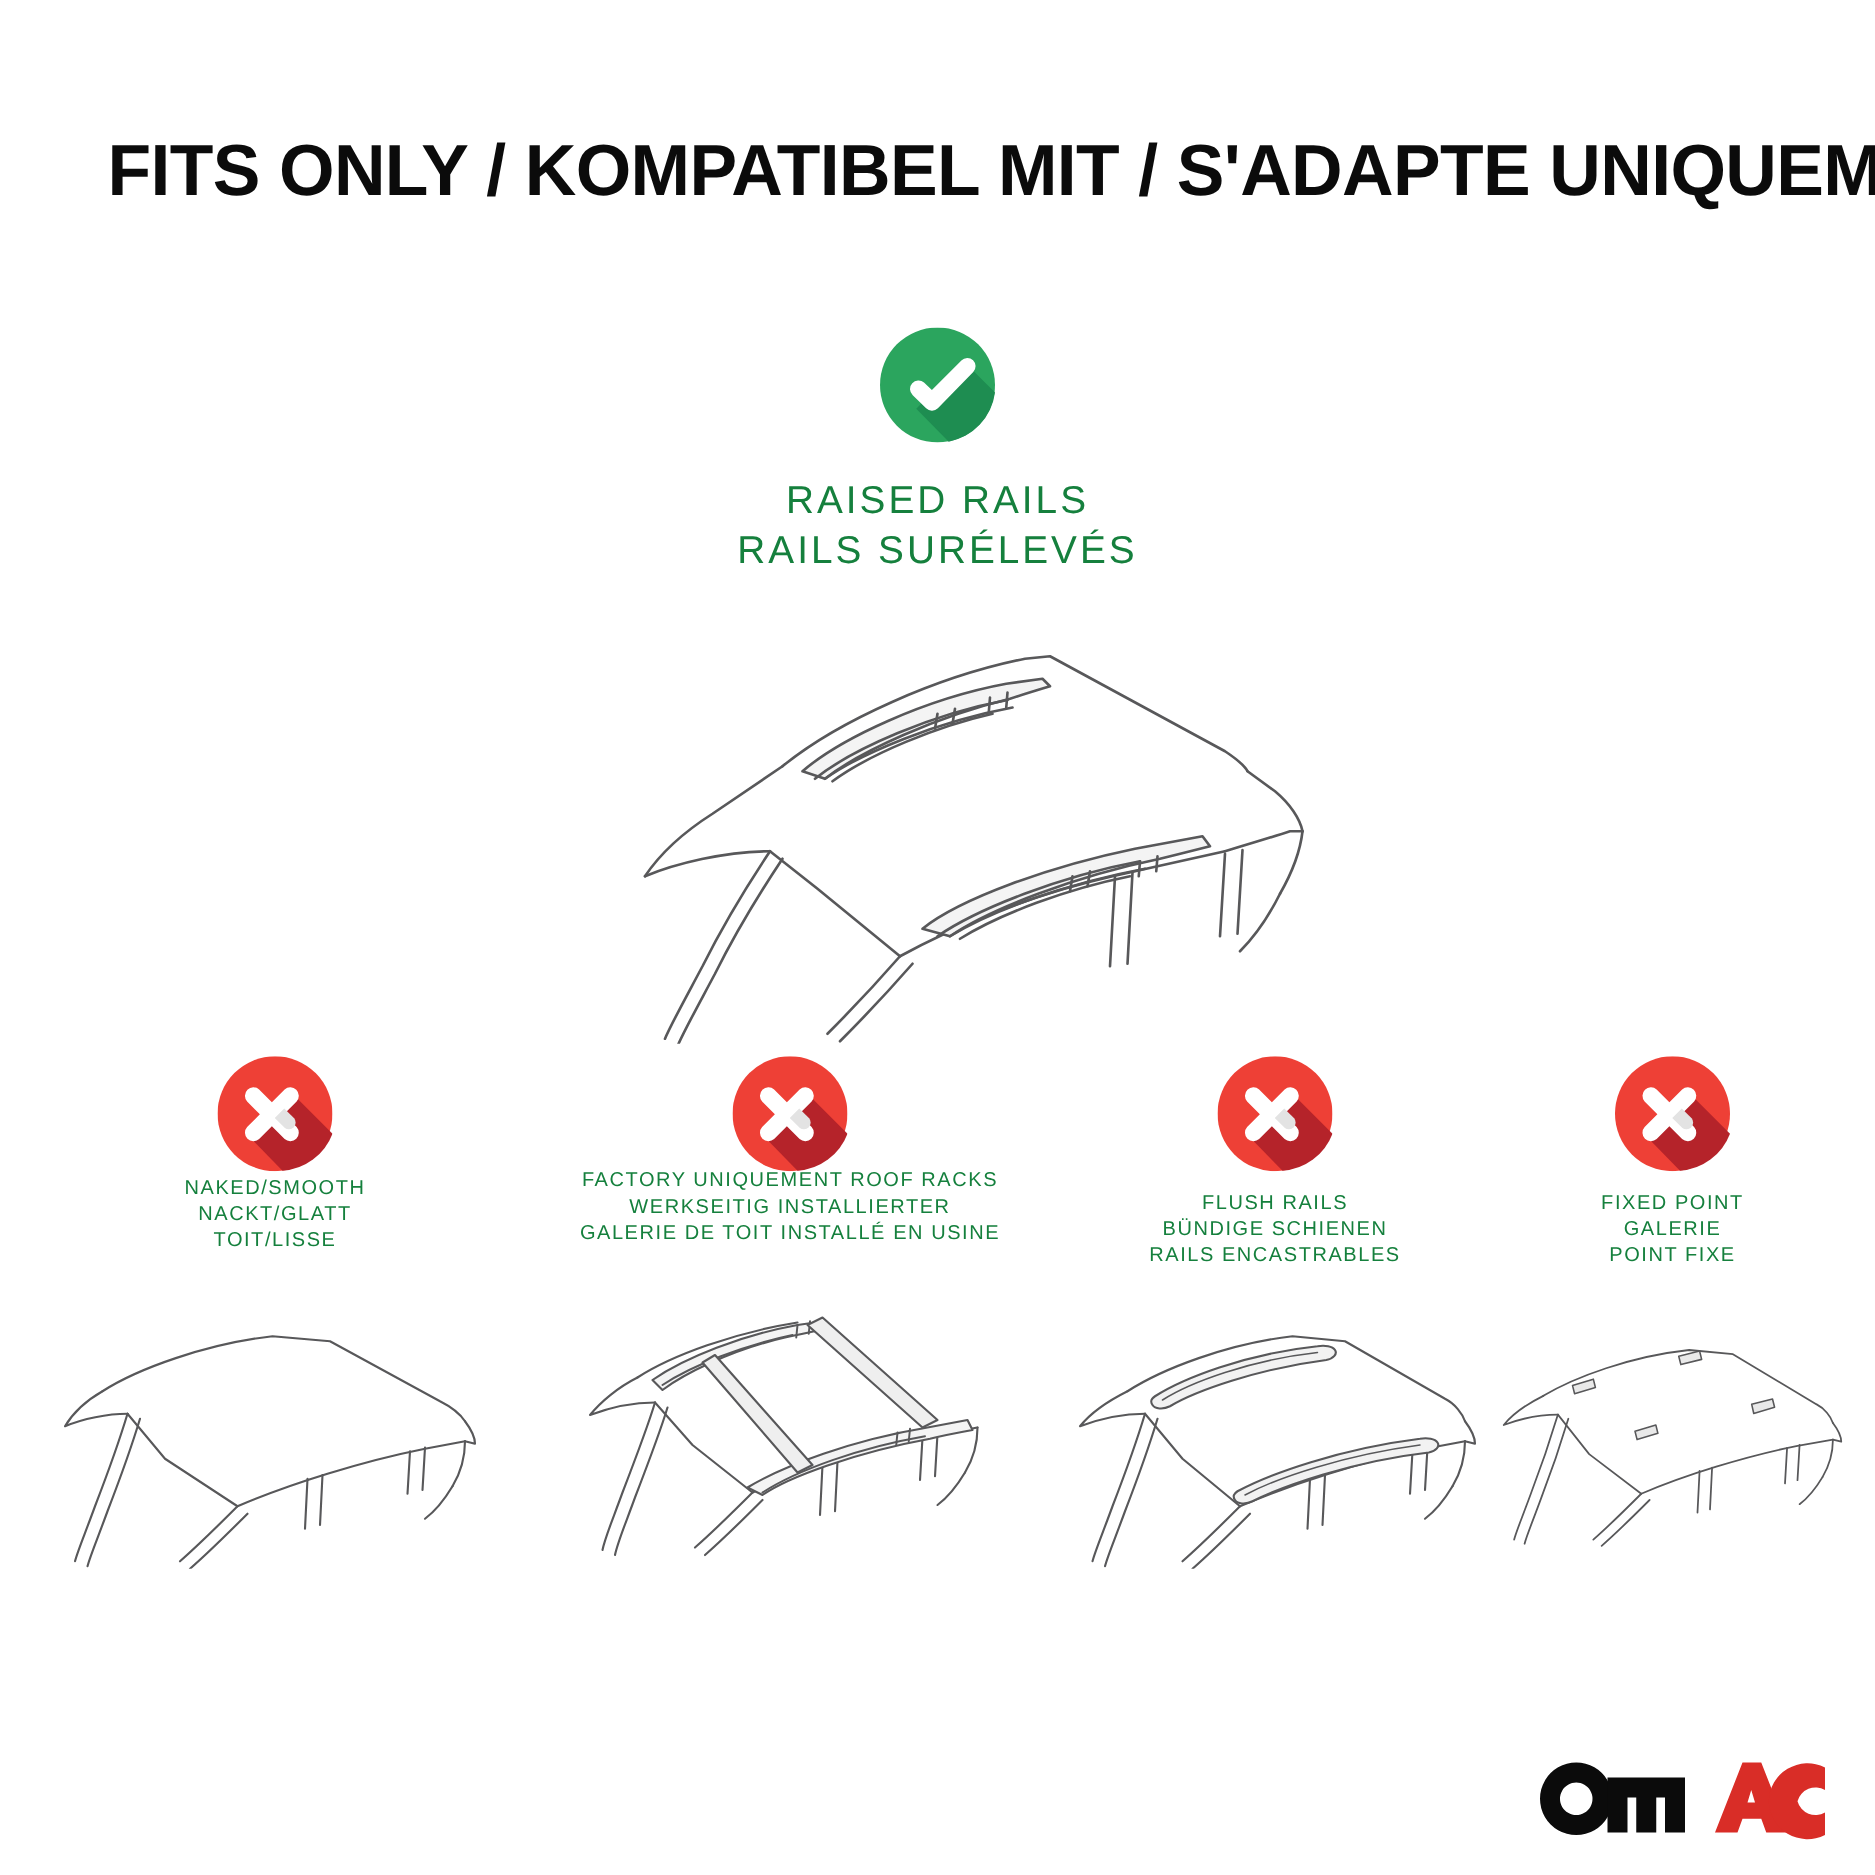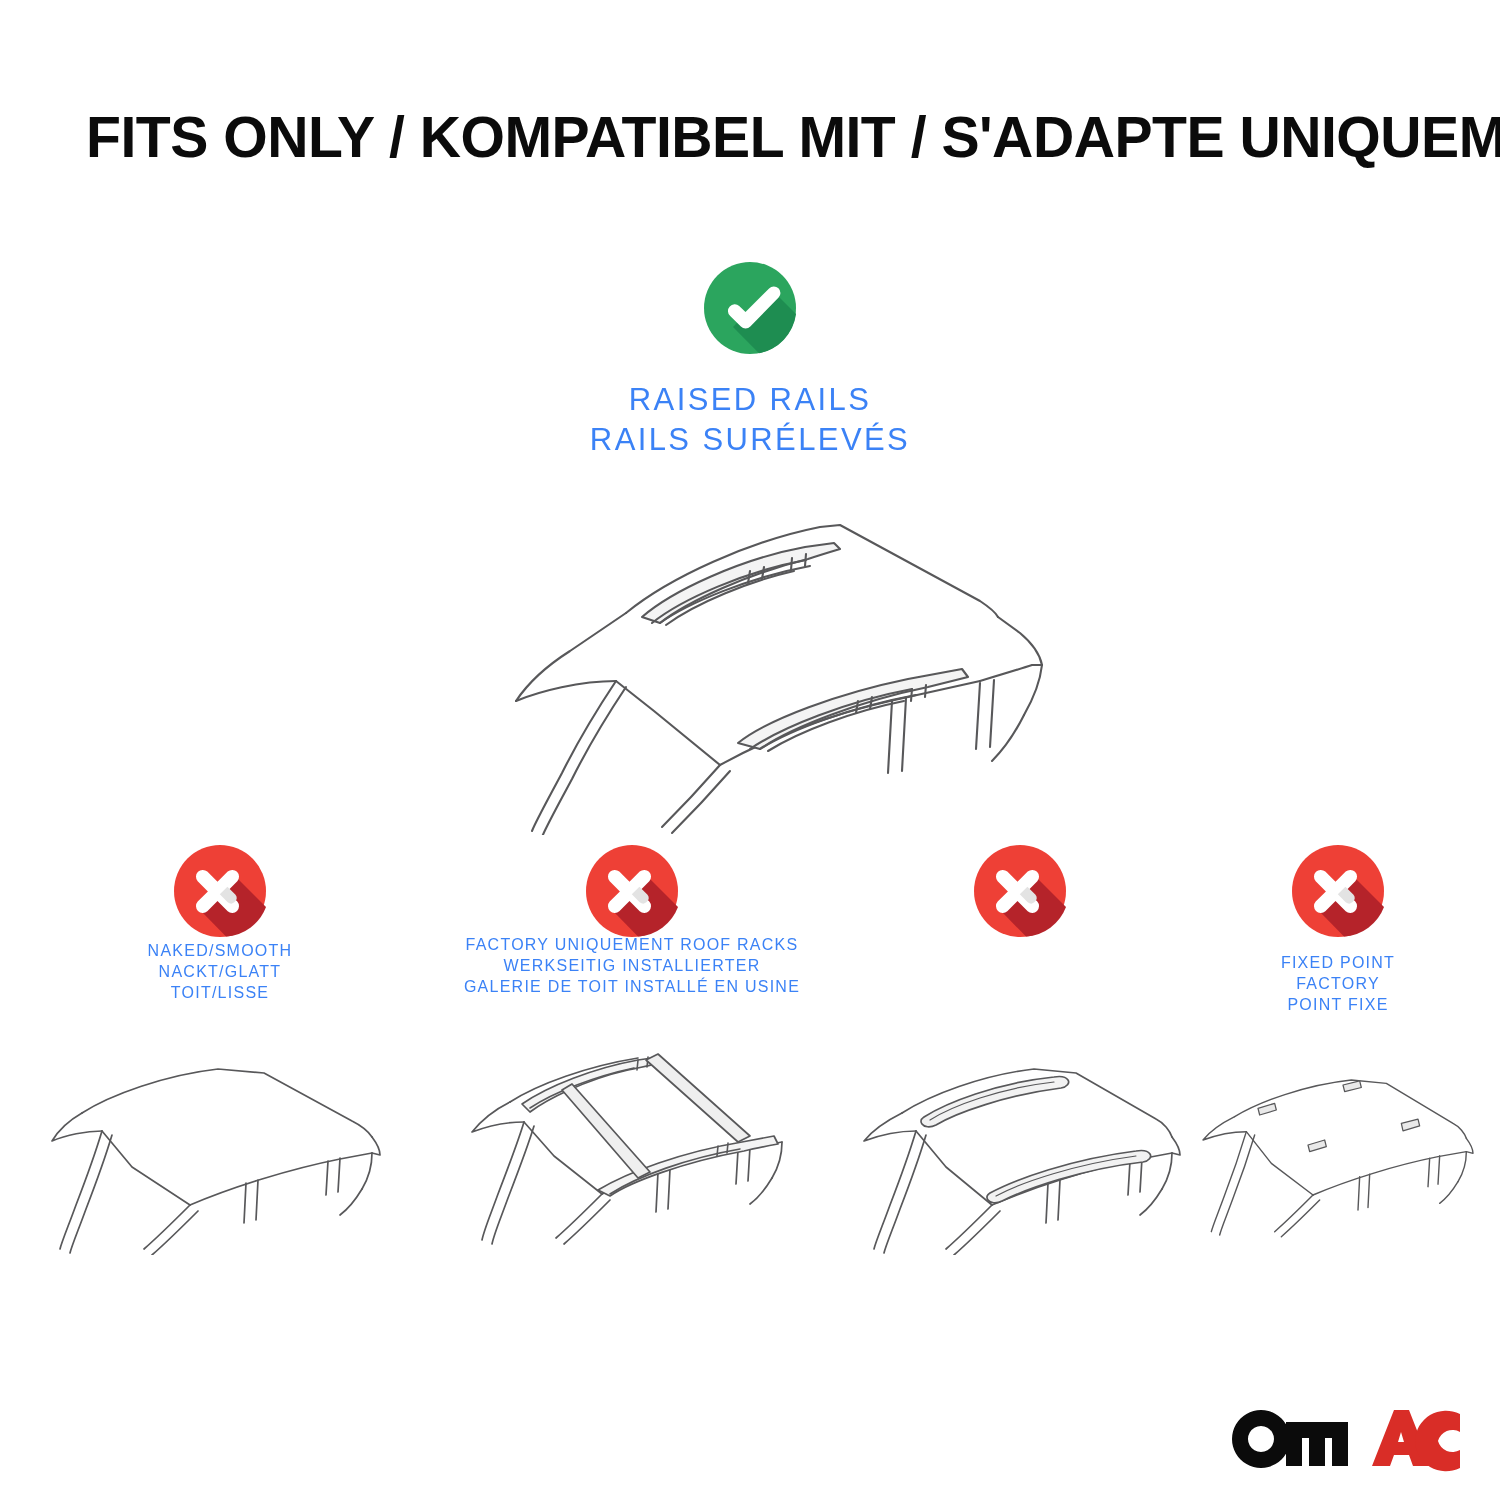--- a/index.html
+++ b/index.html
@@ -29,21 +29,21 @@
     letter-spacing: -0.5px;
     white-space: nowrap;
     transform: scaleX(0.985);
     transform-origin: left center;
     line-height: 1.0;
   }
 
   
   .label-block {
     text-align: center;
-    color: #3b82f6;
+    color: #15803d;
     font-weight: 300;
     line-height: 1.30;
   }
   .label-block .line {
     display: block;
     white-space: nowrap;
   }
 
   
   .hero {
@@ -307,20 +307,25 @@
   <div class="cell cell-2">
     <div class="icon-wrap">
       <svg viewBox="0 0 92 92" width="92" height="92" aria-hidden="true">
         <circle cx="46" cy="46" r="46" fill="#EE4036"></circle>
         <path d="M61 31 L92 62 A46 46 0 0 1 52 91.6 L28 67 Z" fill="#B5232A"></path>
         <path d="M33.3 26.6 a6.8 6.8 0 0 0 -9.6 9.6 L33.9 46.4 L23.7 56.6 a6.8 6.8 0 0 0 9.6 9.6 L43.5 56 L53.7 66.2 a6.8 6.8 0 0 0 9.6 -9.6 L53.1 46.4 L63.3 36.2 a6.8 6.8 0 0 0 -9.6 -9.6 L43.5 36.8 Z" fill="#FFFFFF"></path>
         <path d="M45.8 49.3 L53.7 57.2 a5.4 5.4 0 0 0 7.6 -7.6 L53.4 41.7 Z" fill="#E3E3E3"></path>
       </svg>
     </div>
 
+    <div class="cell-label label-block">
+      <span class="line">FLUSH RAILS</span>
+      <span class="line">BÜNDIGE SCHIENEN</span>
+      <span class="line">RAILS ENCASTRABLES</span>
+    </div>
 
     <div class="cell-art">
       <svg viewBox="0 0 360 200" width="100%" height="100%" preserveAspectRatio="xMidYMid meet" aria-hidden="true">
         <g fill="none" stroke="#58585A" stroke-width="1.7" stroke-linecap="round" stroke-linejoin="round">
           <path d="M62 58 C 90 40, 142 20, 194 14 L 236 18 L 316 64 C 324 68, 330 76, 332 82"></path>
           <path d="M62 58 C 46 66, 32 76, 24 86 C 40 80, 60 76, 76 76"></path>
           <path d="M76 76 L 106 112 L 152 150"></path>
           <path d="M76 76 C 70 96, 60 124, 50 150 C 42 172, 36 186, 34 194"></path>
           <path d="M86 80 C 80 100, 70 128, 60 154 C 52 176, 46 190, 44 198"></path>
           <path d="M152 150 C 194 132, 250 114, 300 104 L 332 98"></path>
@@ -351,21 +356,21 @@
       <svg viewBox="0 0 92 92" width="92" height="92" aria-hidden="true">
         <circle cx="46" cy="46" r="46" fill="#EE4036"></circle>
         <path d="M61 31 L92 62 A46 46 0 0 1 52 91.6 L28 67 Z" fill="#B5232A"></path>
         <path d="M33.3 26.6 a6.8 6.8 0 0 0 -9.6 9.6 L33.9 46.4 L23.7 56.6 a6.8 6.8 0 0 0 9.6 9.6 L43.5 56 L53.7 66.2 a6.8 6.8 0 0 0 9.6 -9.6 L53.1 46.4 L63.3 36.2 a6.8 6.8 0 0 0 -9.6 -9.6 L43.5 36.8 Z" fill="#FFFFFF"></path>
         <path d="M45.8 49.3 L53.7 57.2 a5.4 5.4 0 0 0 7.6 -7.6 L53.4 41.7 Z" fill="#E3E3E3"></path>
       </svg>
     </div>
 
     <div class="cell-label label-block">
       <span class="line">FIXED POINT</span>
-      <span class="line">FACTORY</span>
+      <span class="line">GALERIE</span>
       <span class="line">POINT FIXE</span>
     </div>
 
     <div class="cell-art">
       <svg viewBox="0 0 360 200" width="100%" height="100%" preserveAspectRatio="xMidYMid meet" aria-hidden="true">
         <g fill="none" stroke="#58585A" stroke-width="1.7" stroke-linecap="round" stroke-linejoin="round">
           <path d="M56 54 C 86 36, 140 16, 196 10 L 238 14 L 318 62 C 326 66, 332 74, 334 80"></path>
           <path d="M56 54 C 40 62, 26 72, 18 82 C 34 76, 54 72, 70 72"></path>
           <path d="M70 72 L 100 110 L 150 148"></path>
           <path d="M70 72 C 64 92, 54 122, 44 148 C 36 170, 30 184, 28 192"></path>

